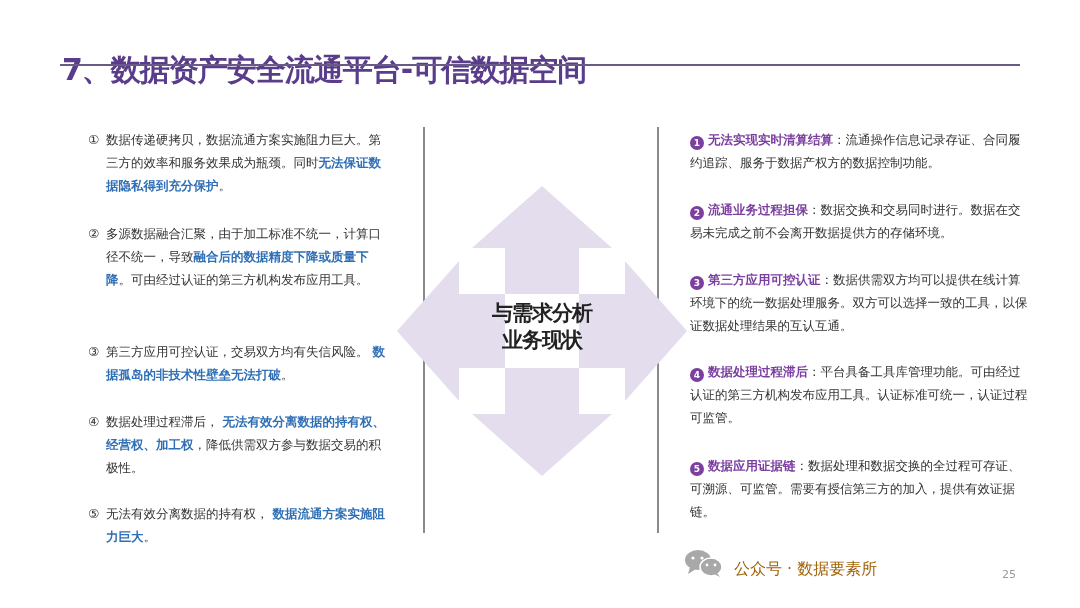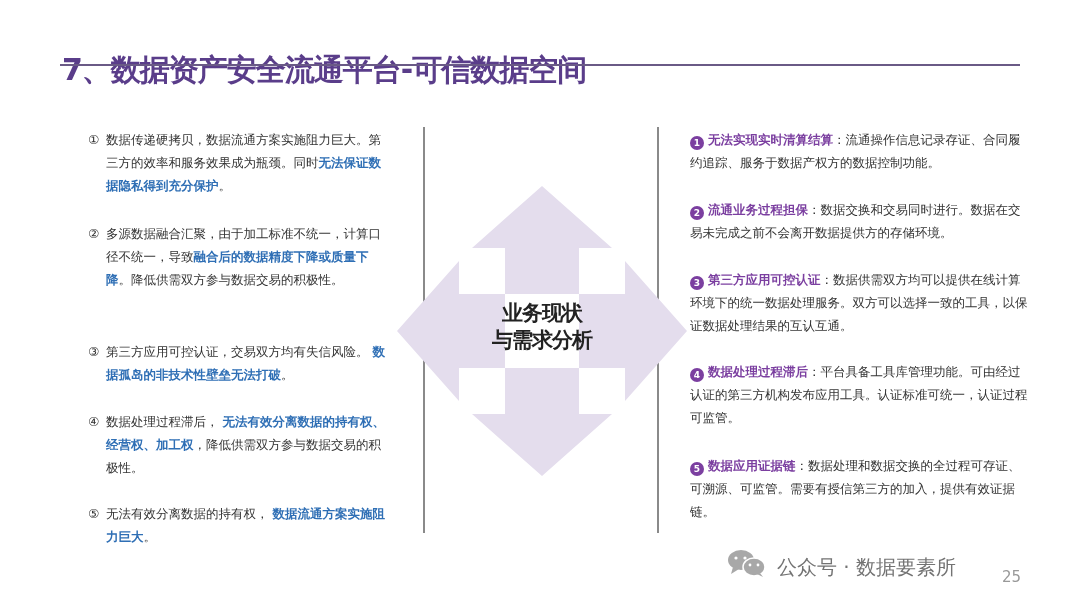--- a/index.html
+++ b/index.html
@@ -14,41 +14,41 @@
   .item { position:absolute; font-size:12.5px; line-height:23px; color:#333; }
   .item .num { position:absolute; left:0; top:0; }
   .item .body { padding-left:18px; display:block; }
   .hl-blue { color:#2f6fb5; font-weight:bold; }
   .hl-purple { color:#7b3fa0; font-weight:bold; }
   .badge { display:inline-block; width:14px; height:14px; border-radius:50%; background:#7b3fa0; color:#fff;
            font-size:9px; line-height:14px; text-align:center; font-weight:bold; margin-right:4px; vertical-align:-2px; }
   .cross { position:absolute; left:397px; top:186px; width:290px; height:290px; }
   .center-label { position:absolute; left:452px; top:300px; width:180px; text-align:center; font-size:21px;
                   font-weight:bold; color:#222; line-height:27px; letter-spacing:-1px; }
-  .watermark { position:absolute; left:727px; top:548px; font-size:20px; color:#737373; white-space:nowrap; }
+  .watermark { position:absolute; left:684px; top:548px; font-size:16px; color:#a16207; white-space:nowrap; }
   .wm-icon { display:inline-block; vertical-align:-4px; margin-right:10px; }
-  .page-num { position:absolute; left:1002px; top:568px; font-size:15px; color:#999; }
+  .page-num { position:absolute; left:1002px; top:568px; font-size:11px; color:#999; }
 </style>
 </head>
 <body>
 
 <div class="title">7、数据资产安全流通平台-可信数据空间</div>
 <div class="title-rule"></div>
 
 <div class="vline" style="left:423px;"></div>
 <div class="vline" style="left:657px;"></div>
 
 <div class="left-col">
   <div class="item" style="top:0; width:300px;">
     <span class="num">①</span>
     <span class="body"><span>数据传递硬拷贝，数据流通方案实施阻力巨大。第三方的效率和服务效果成为瓶颈。同时</span><span class="hl-blue">无法保证数据隐私得到充分保护</span><span>。</span></span>
   </div>
   <div class="item" style="top:94px; width:300px;">
     <span class="num">②</span>
-    <span class="body"><span>多源数据融合汇聚，由于加工标准不统一，计算口径不统一，导致</span><span class="hl-blue">融合后的数据精度下降或质量下降</span><span>。降低供需双方参与数据交易的积极性。</span></span>
+    <span class="body"><span>多源数据融合汇聚，由于加工标准不统一，计算口径不统一，导致</span><span class="hl-blue">融合后的数据精度下降或质量下降</span><span>。可由经过认证的第三方机构发布应用工具。</span></span>
   </div>
   <div class="item" style="top:212px; width:300px;">
     <span class="num">③</span>
     <span class="body"><span>第三方应用可控认证，交易双方均有失信风险。 </span><span class="hl-blue">数据孤岛的非技术性壁垒无法打破</span><span>。</span></span>
   </div>
   <div class="item" style="top:282px; width:300px;">
     <span class="num">④</span>
     <span class="body"><span>数据处理过程滞后， </span><span class="hl-blue">无法有效分离数据的持有权、经营权、加工权</span><span>，降低供需双方参与数据交易的积极性。</span></span>
   </div>
   <div class="item" style="top:374px; width:300px;">
@@ -58,22 +58,22 @@
 </div>
 
 <svg class="cross" viewBox="0 0 290 290">
   <polygon fill="#e4dded" points="
     145,0 215,62 182,62 182,108 228,108 228,75 290,145 228,215 228,182 182,182
     182,228 215,228 145,290 75,228 108,228 108,182 62,182 62,215 0,145 62,75 62,108 108,108
     108,62 75,62"></polygon>
   <rect x="108" y="108" width="74" height="74" fill="#ffffff"></rect>
 </svg>
 <div class="center-label">
+  <div>与需求分析</div>
   <div>业务现状</div>
-  <div>与需求分析</div>
 </div>
 
 <div class="right-col">
   <div class="item" style="top:0; left:0; width:340px;">
     <span class="badge">1</span><span class="hl-purple">无法实现实时清算结算</span><span>：流通操作信息记录存证、合同履约追踪、服务于数据产权方的数据控制功能。</span>
   </div>
   <div class="item" style="top:70px; left:0; width:340px;">
     <span class="badge">2</span><span class="hl-purple">流通业务过程担保</span><span>：数据交换和交易同时进行。数据在交易未完成之前不会离开数据提供方的存储环境。</span>
   </div>
   <div class="item" style="top:140px; left:0; width:340px;">

